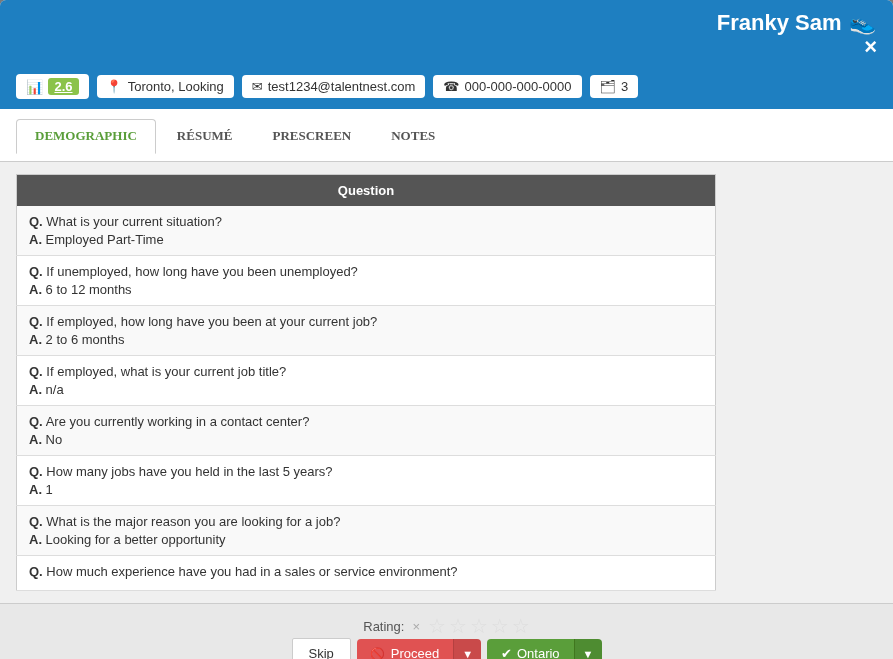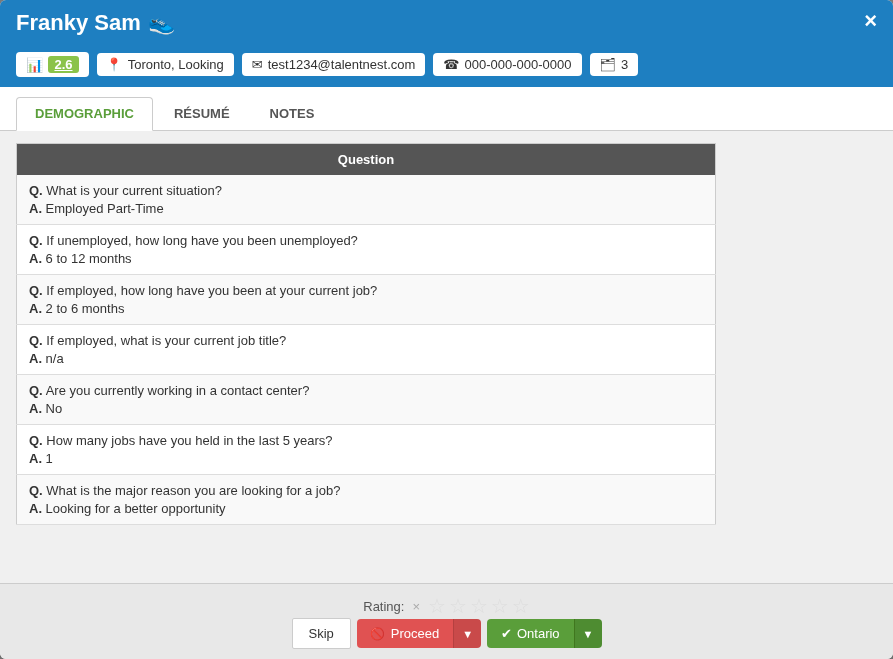--- a/index.html
+++ b/index.html
@@ -20,22 +20,23 @@
       overflow: hidden;
       box-shadow: 0 4px 20px rgba(0,0,0,0.5);
       display: flex;
       flex-direction: column;
     }
     
     .modal-header {
       background: #1e7fc1;
       padding: 10px 16px;
       display: flex;
-      align-items: flex-start;
+      align-items: flex-end;
       justify-content: space-between;
+      flex-direction: column;
     }
     .header-title {
       color: #fff;
       font-size: 22px;
       font-weight: bold;
       display: flex;
       align-items: center;
       gap: 8px;
     }
     .close-btn {
@@ -72,22 +73,23 @@
       padding: 1px 6px;
       font-weight: bold;
       font-size: 13px;
       text-decoration: underline;
     }
     
     .tabs-bar {
       background: #fff;
       border-bottom: 1px solid #ccc;
       display: flex;
-      padding: 0 16px;
+      padding: 8px 16px;
       padding-top: 10px;
+      font-family: Liberation Serif, serif;
     }
     .tab {
       padding: 8px 18px;
       cursor: pointer;
       font-size: 13px;
       font-weight: bold;
       color: #555;
       border: 1px solid transparent;
       border-radius: 4px 4px 0 0;
       margin-right: 2px;
@@ -266,20 +268,21 @@
     </div>
     <div class="info-badge">
       <span>🗂</span>
       <span>3</span>
     </div>
   </div>
 
   <div class="tabs-bar">
     <div class="tab active">DEMOGRAPHIC</div>
     <div class="tab">RÉSUMÉ</div>
+    <div class="tab">PRESCREEN</div>
     <div class="tab">NOTES</div>
   </div>
 
   <div class="table-area">
     <table class="question-table">
       <thead>
         <tr>
           <th class="col-header">Question</th>
         </tr>
       </thead>
@@ -317,20 +320,25 @@
           <tr class="qa-row">
             <td class="qa-cell">
               <div class="q-text"><strong>Q.</strong> How many jobs have you held in the last 5 years?</div>
               <div class="a-text"><strong>A.</strong> 1</div>
             </td>
           </tr>
           <tr class="qa-row">
             <td class="qa-cell">
               <div class="q-text"><strong>Q.</strong> What is the major reason you are looking for a job?</div>
               <div class="a-text"><strong>A.</strong> Looking for a better opportunity</div>
+            </td>
+          </tr>
+          <tr class="qa-row">
+            <td class="qa-cell">
+              <div class="q-text"><strong>Q.</strong> How much experience have you had in a sales or service environment?</div>
             </td>
           </tr>
         </tbody>
     </table>
   </div>
 
   <div class="modal-footer">
     <div class="rating-section">
       <span class="rating-label">Rating:</span>
       <span class="star-clear">×</span>

